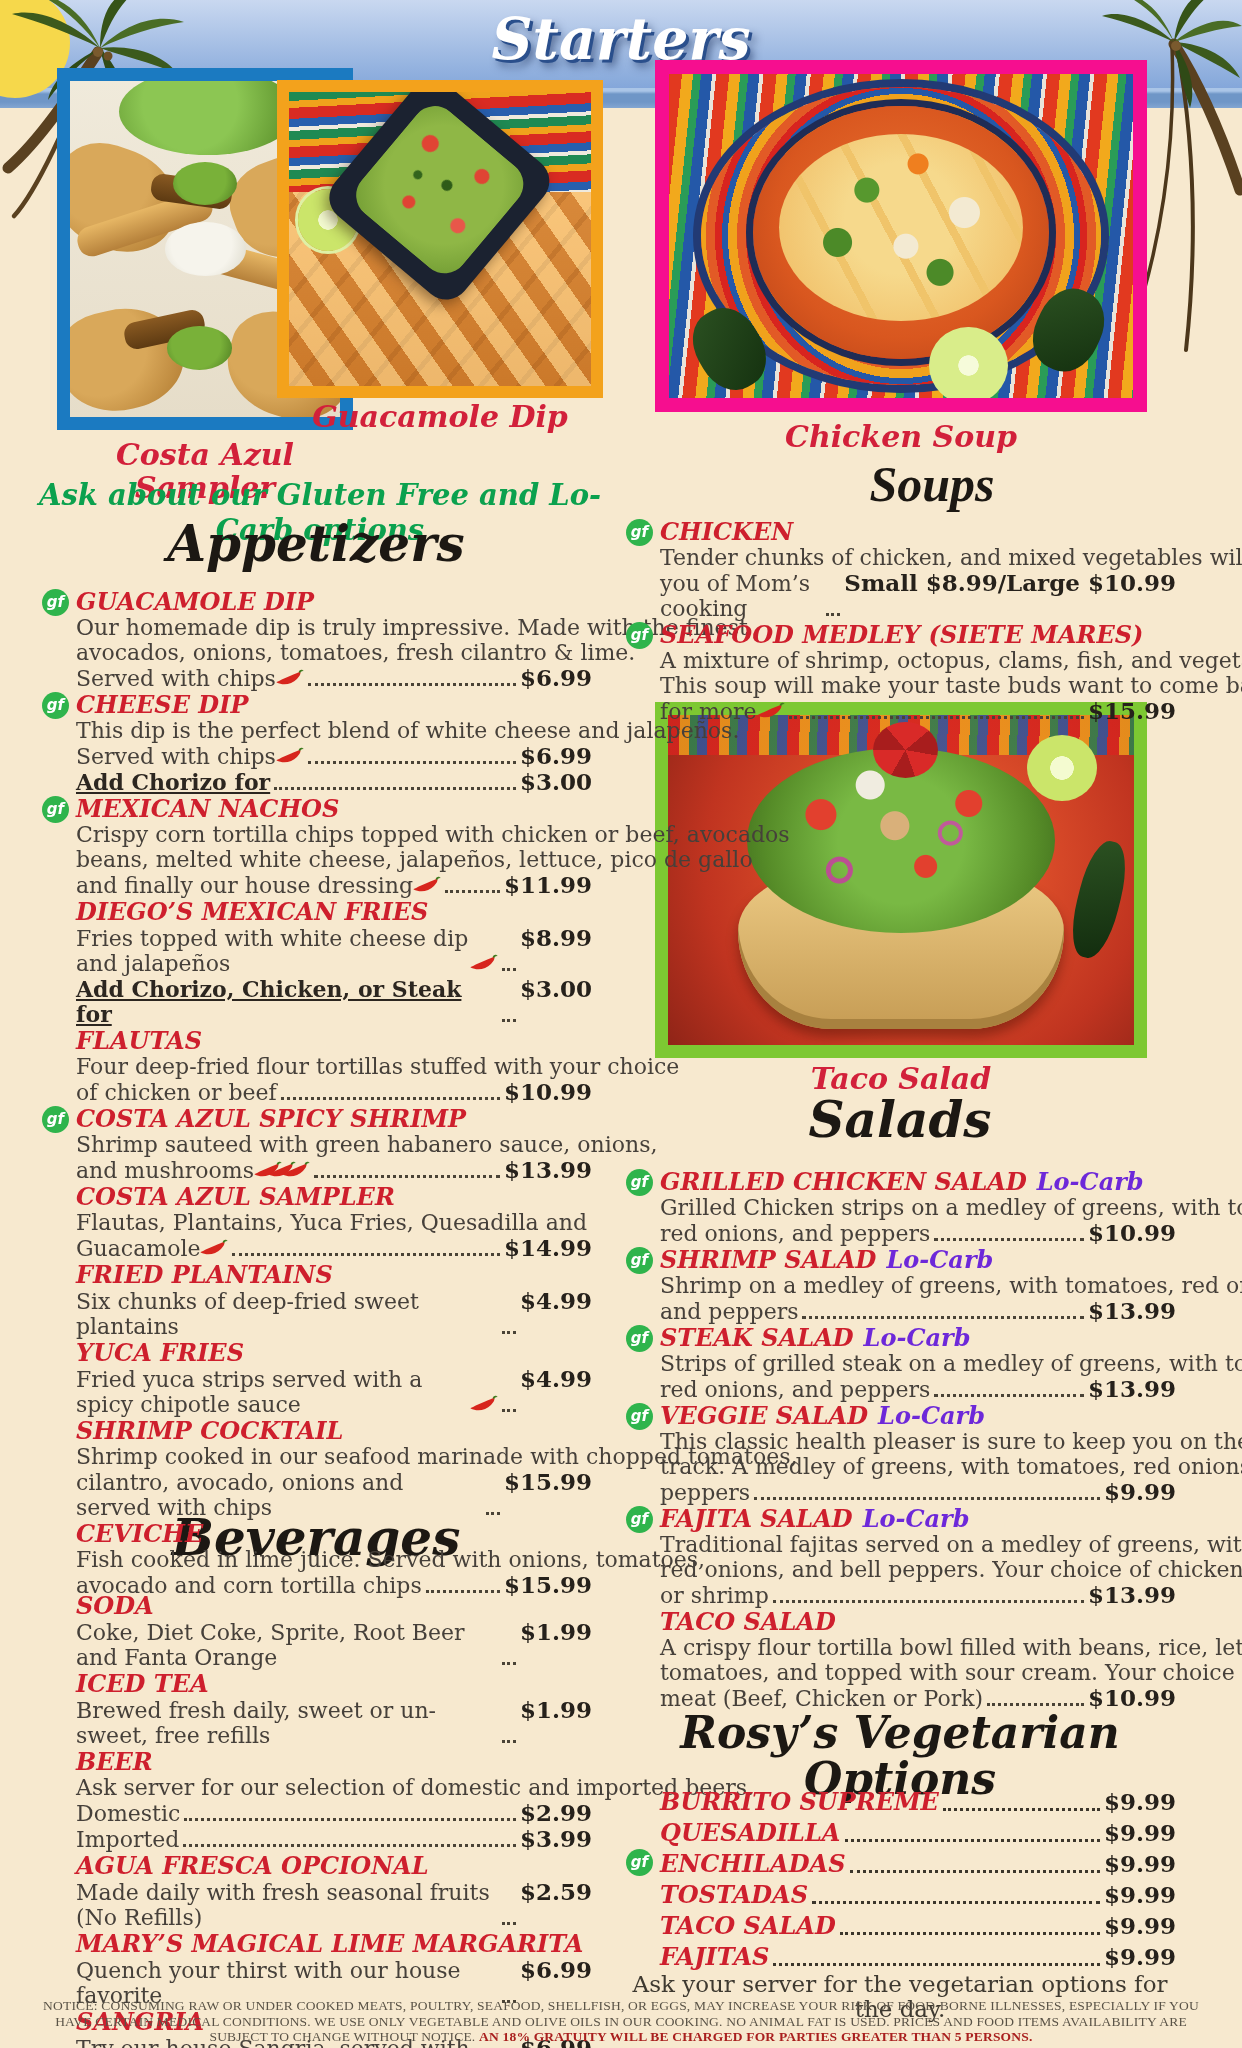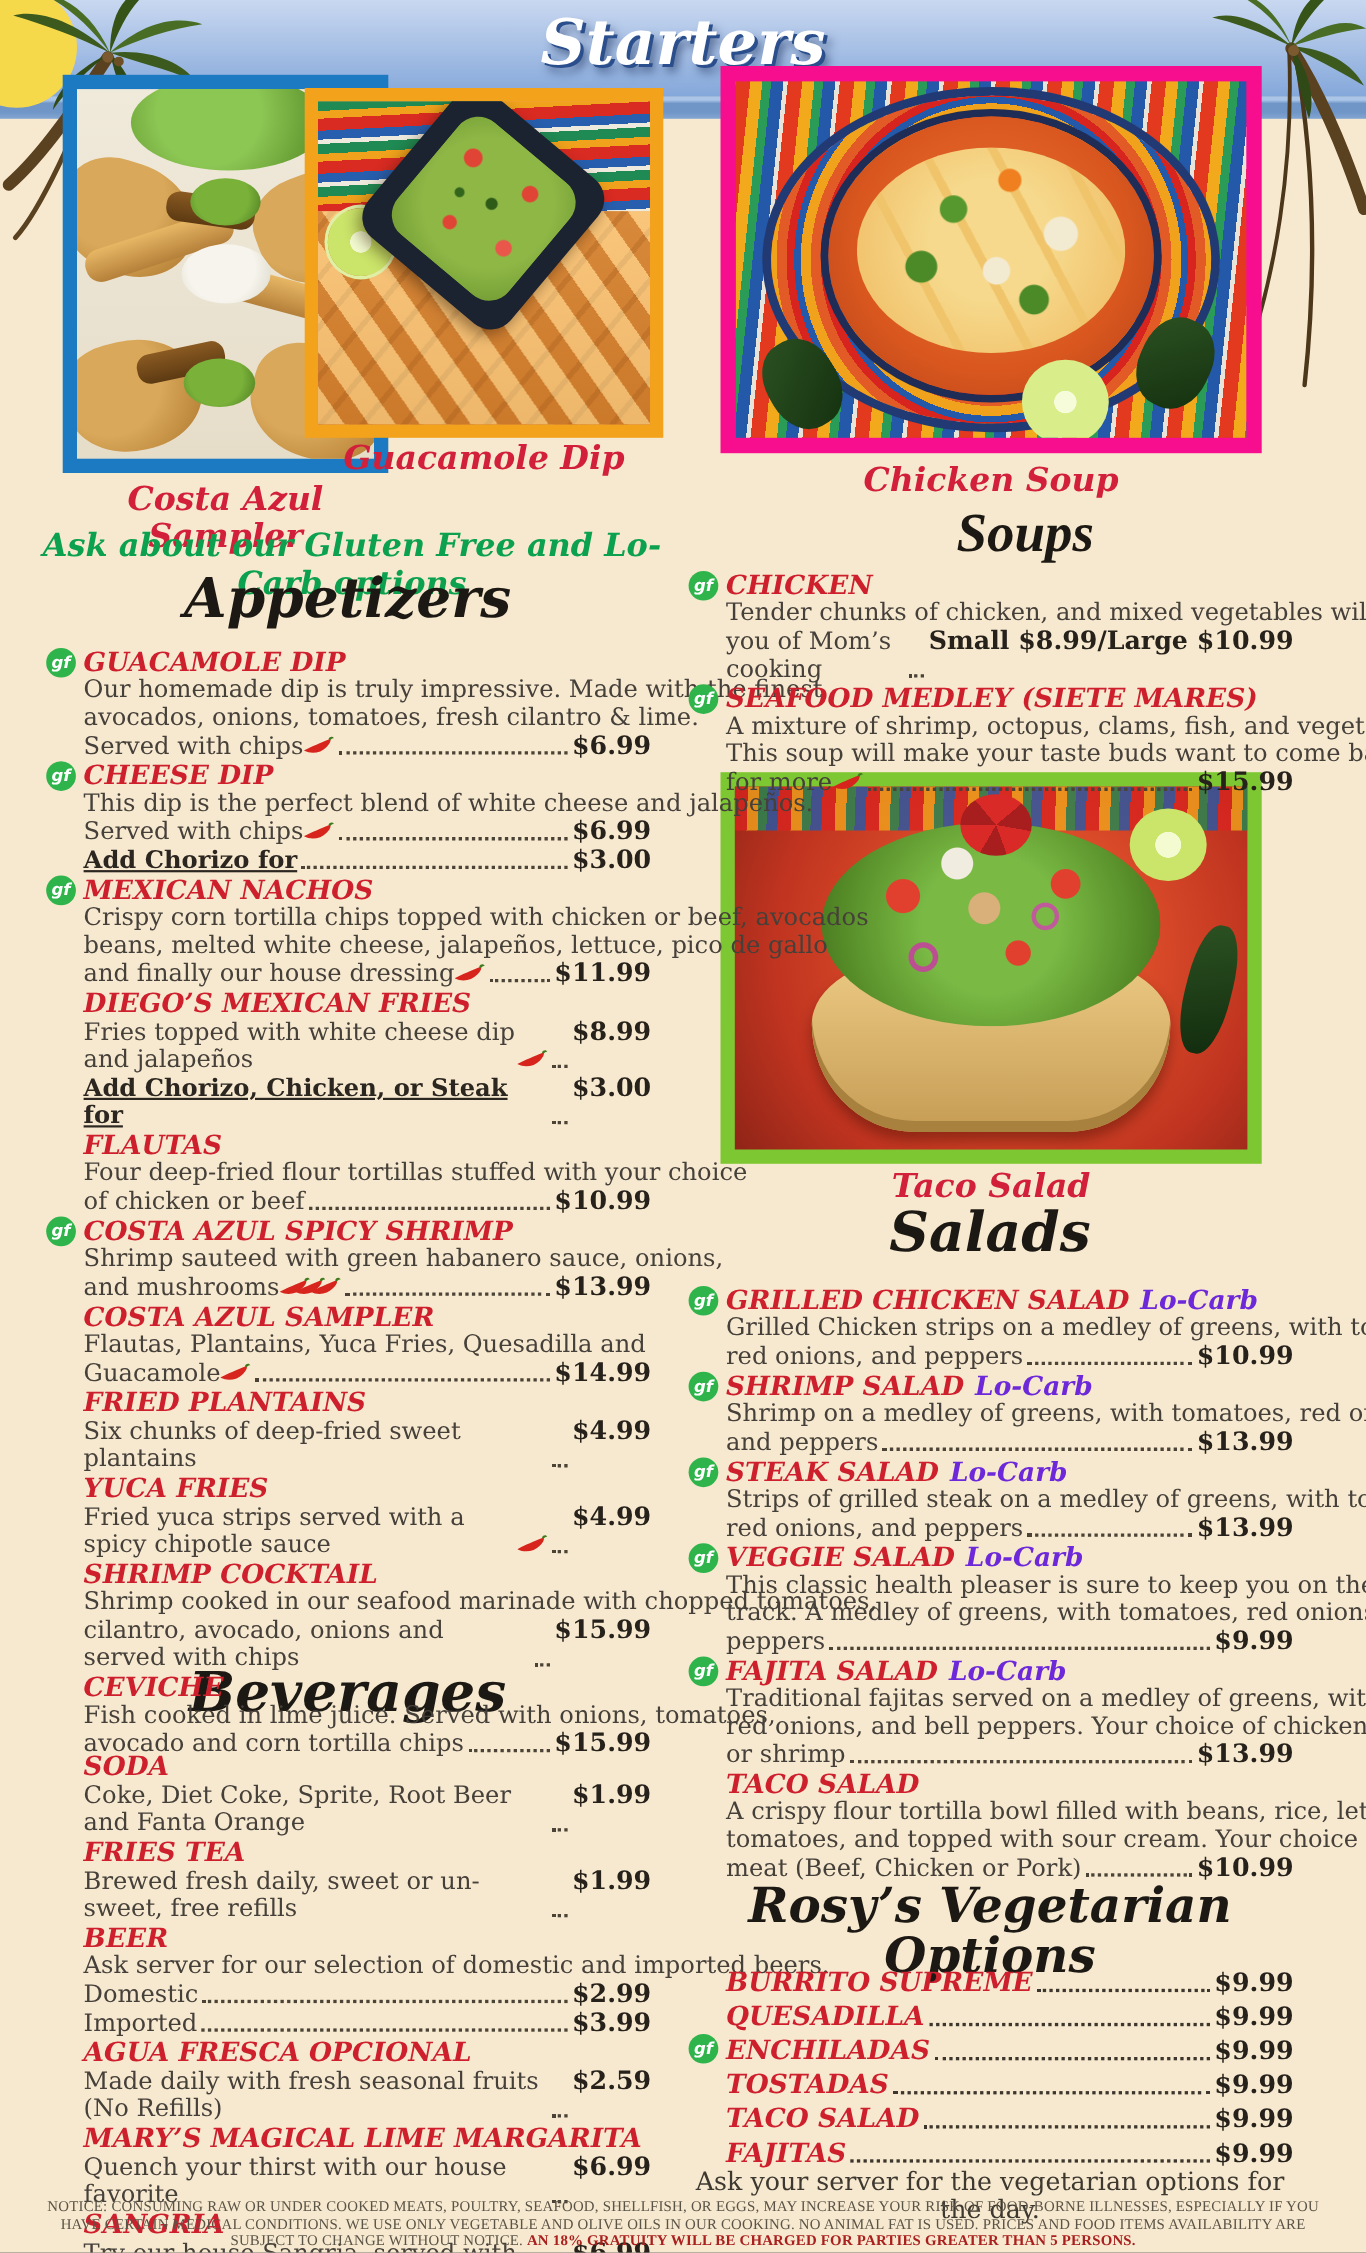--- a/index.html
+++ b/index.html
@@ -551,21 +551,21 @@
           <span class="iname">SODA</span>
         </div>
         <div class="lead-row">
           <span class="tail">Coke, Diet Coke, Sprite, Root Beer and Fanta Orange</span>
           <span class="lead"></span>
           <span class="price">$1.99</span>
         </div>
       </div>
       <div class="menu-item">
         <div class="trow">
-          <span class="iname">FRIES TEA</span>
+          <span class="iname">ICED TEA</span>
         </div>
         <div class="lead-row">
           <span class="tail">Brewed fresh daily, sweet or un-sweet, free refills</span>
           <span class="lead"></span>
           <span class="price">$1.99</span>
         </div>
       </div>
       <div class="menu-item">
         <div class="trow">
           <span class="iname">BEER</span>

